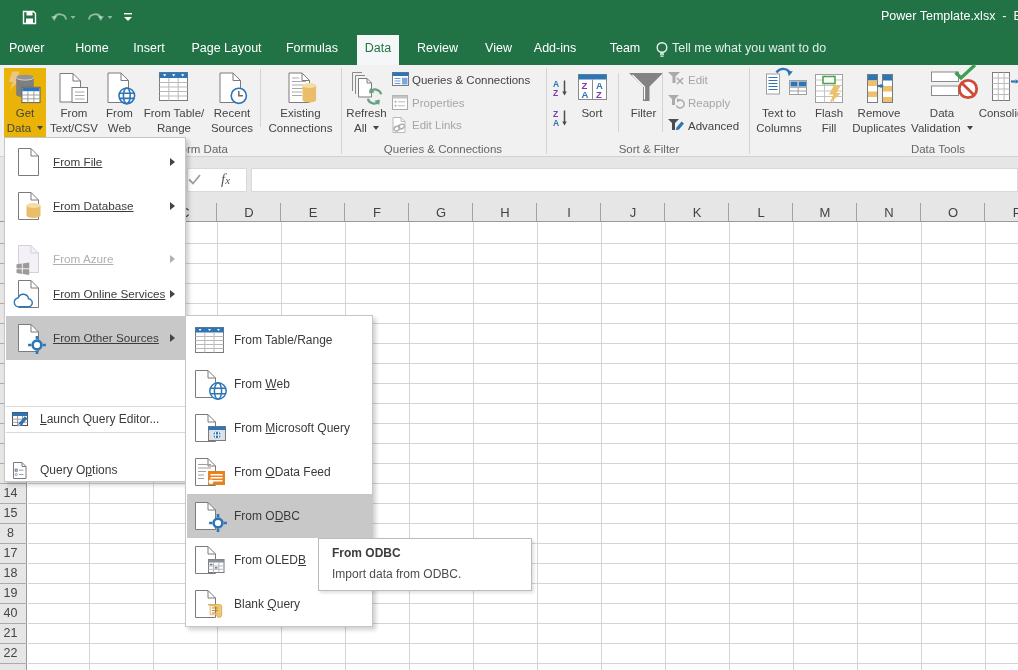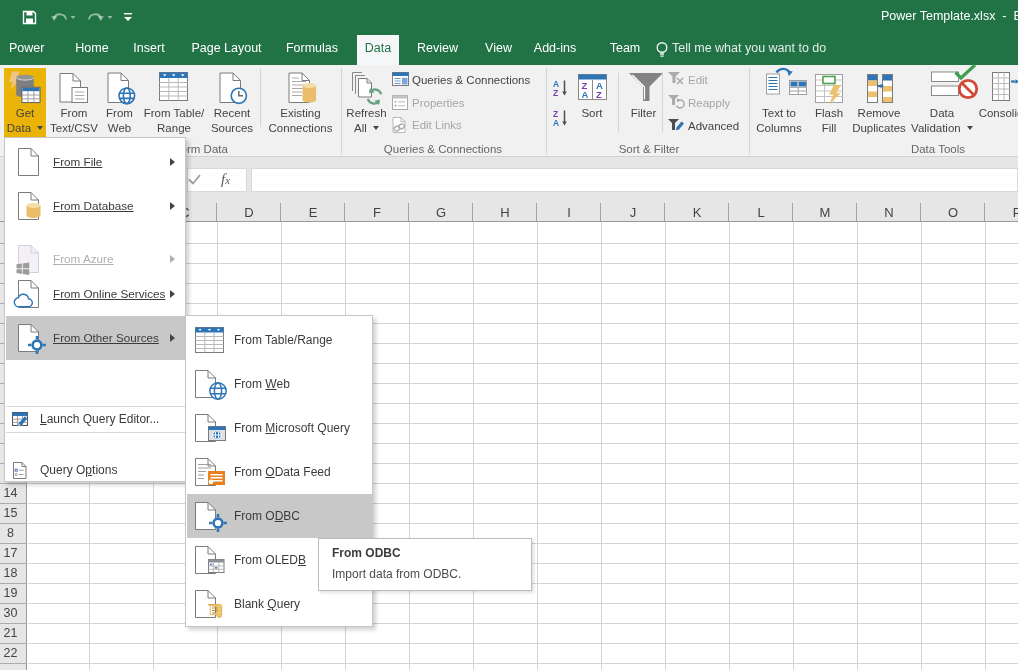--- a/index.html
+++ b/index.html
@@ -380,21 +380,21 @@
   <div class="rowN" style="top:207.3px">10</div>
   <div class="rowN" style="top:227.3px">11</div>
   <div class="rowN" style="top:247.3px">12</div>
   <div class="rowN" style="top:267.3px">13</div>
   <div class="rowN" style="top:287.3px">14</div>
   <div class="rowN" style="top:307.3px">15</div>
   <div class="rowN" style="top:327.3px">8</div>
   <div class="rowN" style="top:347.3px">17</div>
   <div class="rowN" style="top:367.3px">18</div>
   <div class="rowN" style="top:387.3px">19</div>
-  <div class="rowN" style="top:407.3px">30</div>
+  <div class="rowN" style="top:407.3px">40</div>
   <div class="rowN" style="top:427.3px">21</div>
   <div class="rowN" style="top:447.3px">22</div>
   <div class="colL" style="left:153px">C</div>
   <div class="colL" style="left:217px">D</div>
   <div class="colL" style="left:281px">E</div>
   <div class="colL" style="left:345px">F</div>
   <div class="colL" style="left:409px">G</div>
   <div class="colL" style="left:473px">H</div>
   <div class="colL" style="left:537px">I</div>
   <div class="colL" style="left:601px">J</div>

